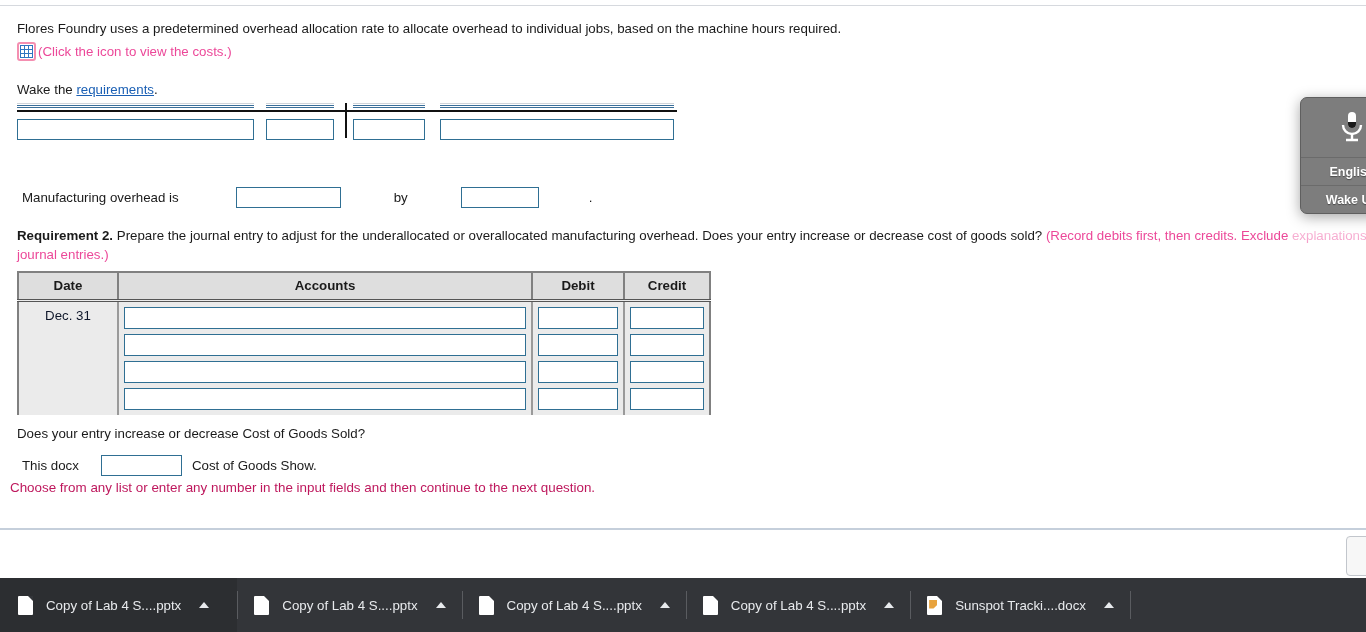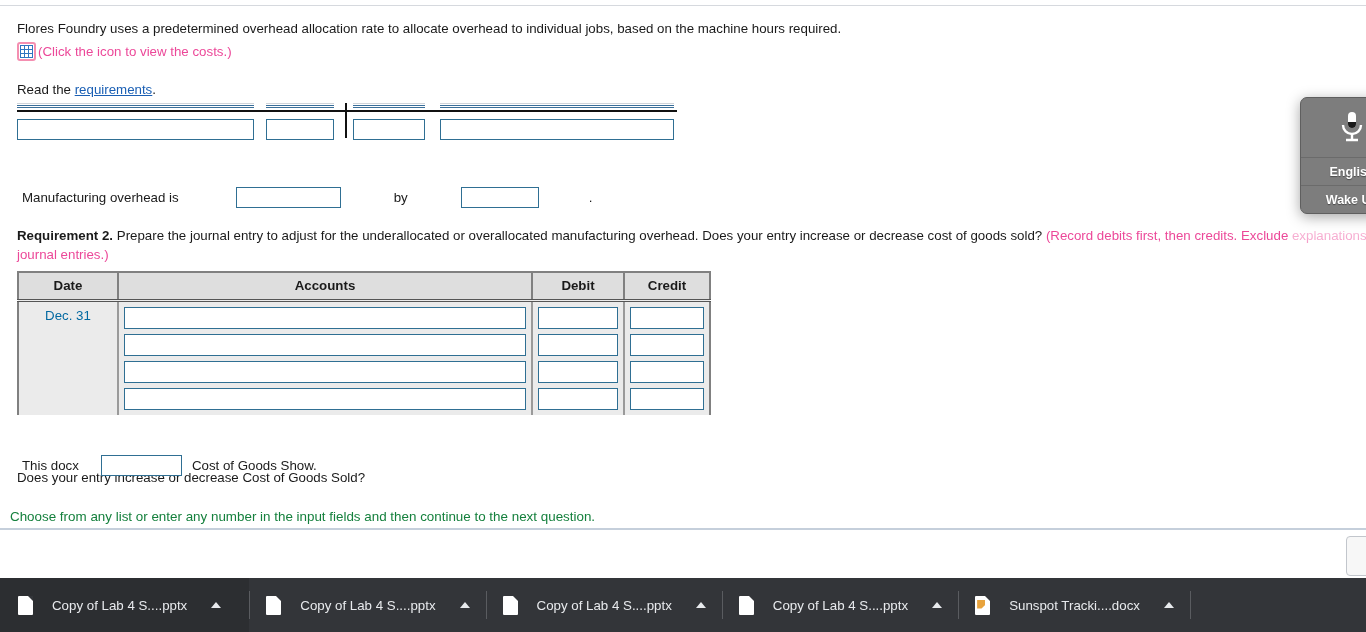--- a/index.html
+++ b/index.html
@@ -168,52 +168,52 @@
   }
   .jtable td {
     background: #ebebeb;
     border-left: 2px solid #9a9a9a;
     border-right: 2px solid #9a9a9a;
     padding: 0;
     vertical-align: top;
   }
   .jtable td.datecell {
     text-align: center;
-    color: #0369a1;
+    color: #0f172a;
     font-size: 13.3px;
     padding-top: 6px;
     vertical-align: top;
   }
   .col-date    { width: 100px; }
   .col-accts   { width: 414px; }
   .col-debit   { width: 92px;  }
   .col-credit  { width: 86px;  }
 
   .cellwrap { padding: 5px 5px 0 5px; height: 27px; }
   .cellwrap:last-child { padding-bottom: 5px; height: 32px; }
   .cellwrap .tin { width: 100%; height: 22px; }
 
   .jtable .body-left { border-left: 2px solid #808080; }
   .jtable .body-right { border-right: 2px solid #808080; }
 
   
-  .does-line { left: 17px; top: 419px; margin-top: 44px; }
+  .does-line { left: 17px; top: 419px; }
   .entry-line {
     position: absolute;
     left: 22px; top: 449px;
     display: flex; align-items: center;
     font-size: 13.3px; color: #1a1a1a;
   }
   .entry-line .tin.ce { width: 81px; margin: 0 10px 0 22px; }
 
   .choose {
     position: absolute;
-    left: 10px; top: 503px;
+    left: 10px; top: 474px;
     font-size: 13.4px;
-    color: #15803d;
+    color: #be185d;
   }
 
   
   .pane-rule {
     position: absolute;
     left: 0; top: 528px;
     width: 1366px; height: 2px;
     background: #c5cfdb;
   }
 
@@ -269,21 +269,21 @@
     left: 0; top: 578px;
     width: 1366px; height: 54px;
     background: #333539;
     display: flex;
     align-items: stretch;
     z-index: 50;
   }
   .dl-item {
     display: flex;
     align-items: center;
-    gap: 19px;
+    gap: 13px;
     padding: 0 16px;
     color: #e8eaed;
     font-size: 13.3px;
     cursor: pointer;
     position: relative;
   }
   .dl-item.first { background: #2c2e31; padding-left: 18px; padding-right: 28px; }
   .dl-sep {
     width: 1px;
     margin: 13px 0;
@@ -360,21 +360,21 @@
             <i></i>
             <i></i>
             <i></i>
             <i></i>
         </span>
       </span>
       <span class="green">(Click the icon to view the costs.)</span>
     </div>
 
     <div class="q-text read-line">
-      <span>Read the </span><span class="link">requirements</span><span>.</span>
+      <span>Wake the </span><span class="link">requirements</span><span>.</span>
     </div>
 
     <div class="cut-table">
       <div class="cut-seg" style="left:0; width:237px;">
         <span class="lgray"></span>
           <span class="blue1"></span>
           <span class="blue2"></span>
       </div>
       <div class="cut-seg" style="left:249px; width:68px;">
         <span class="lgray"></span>

